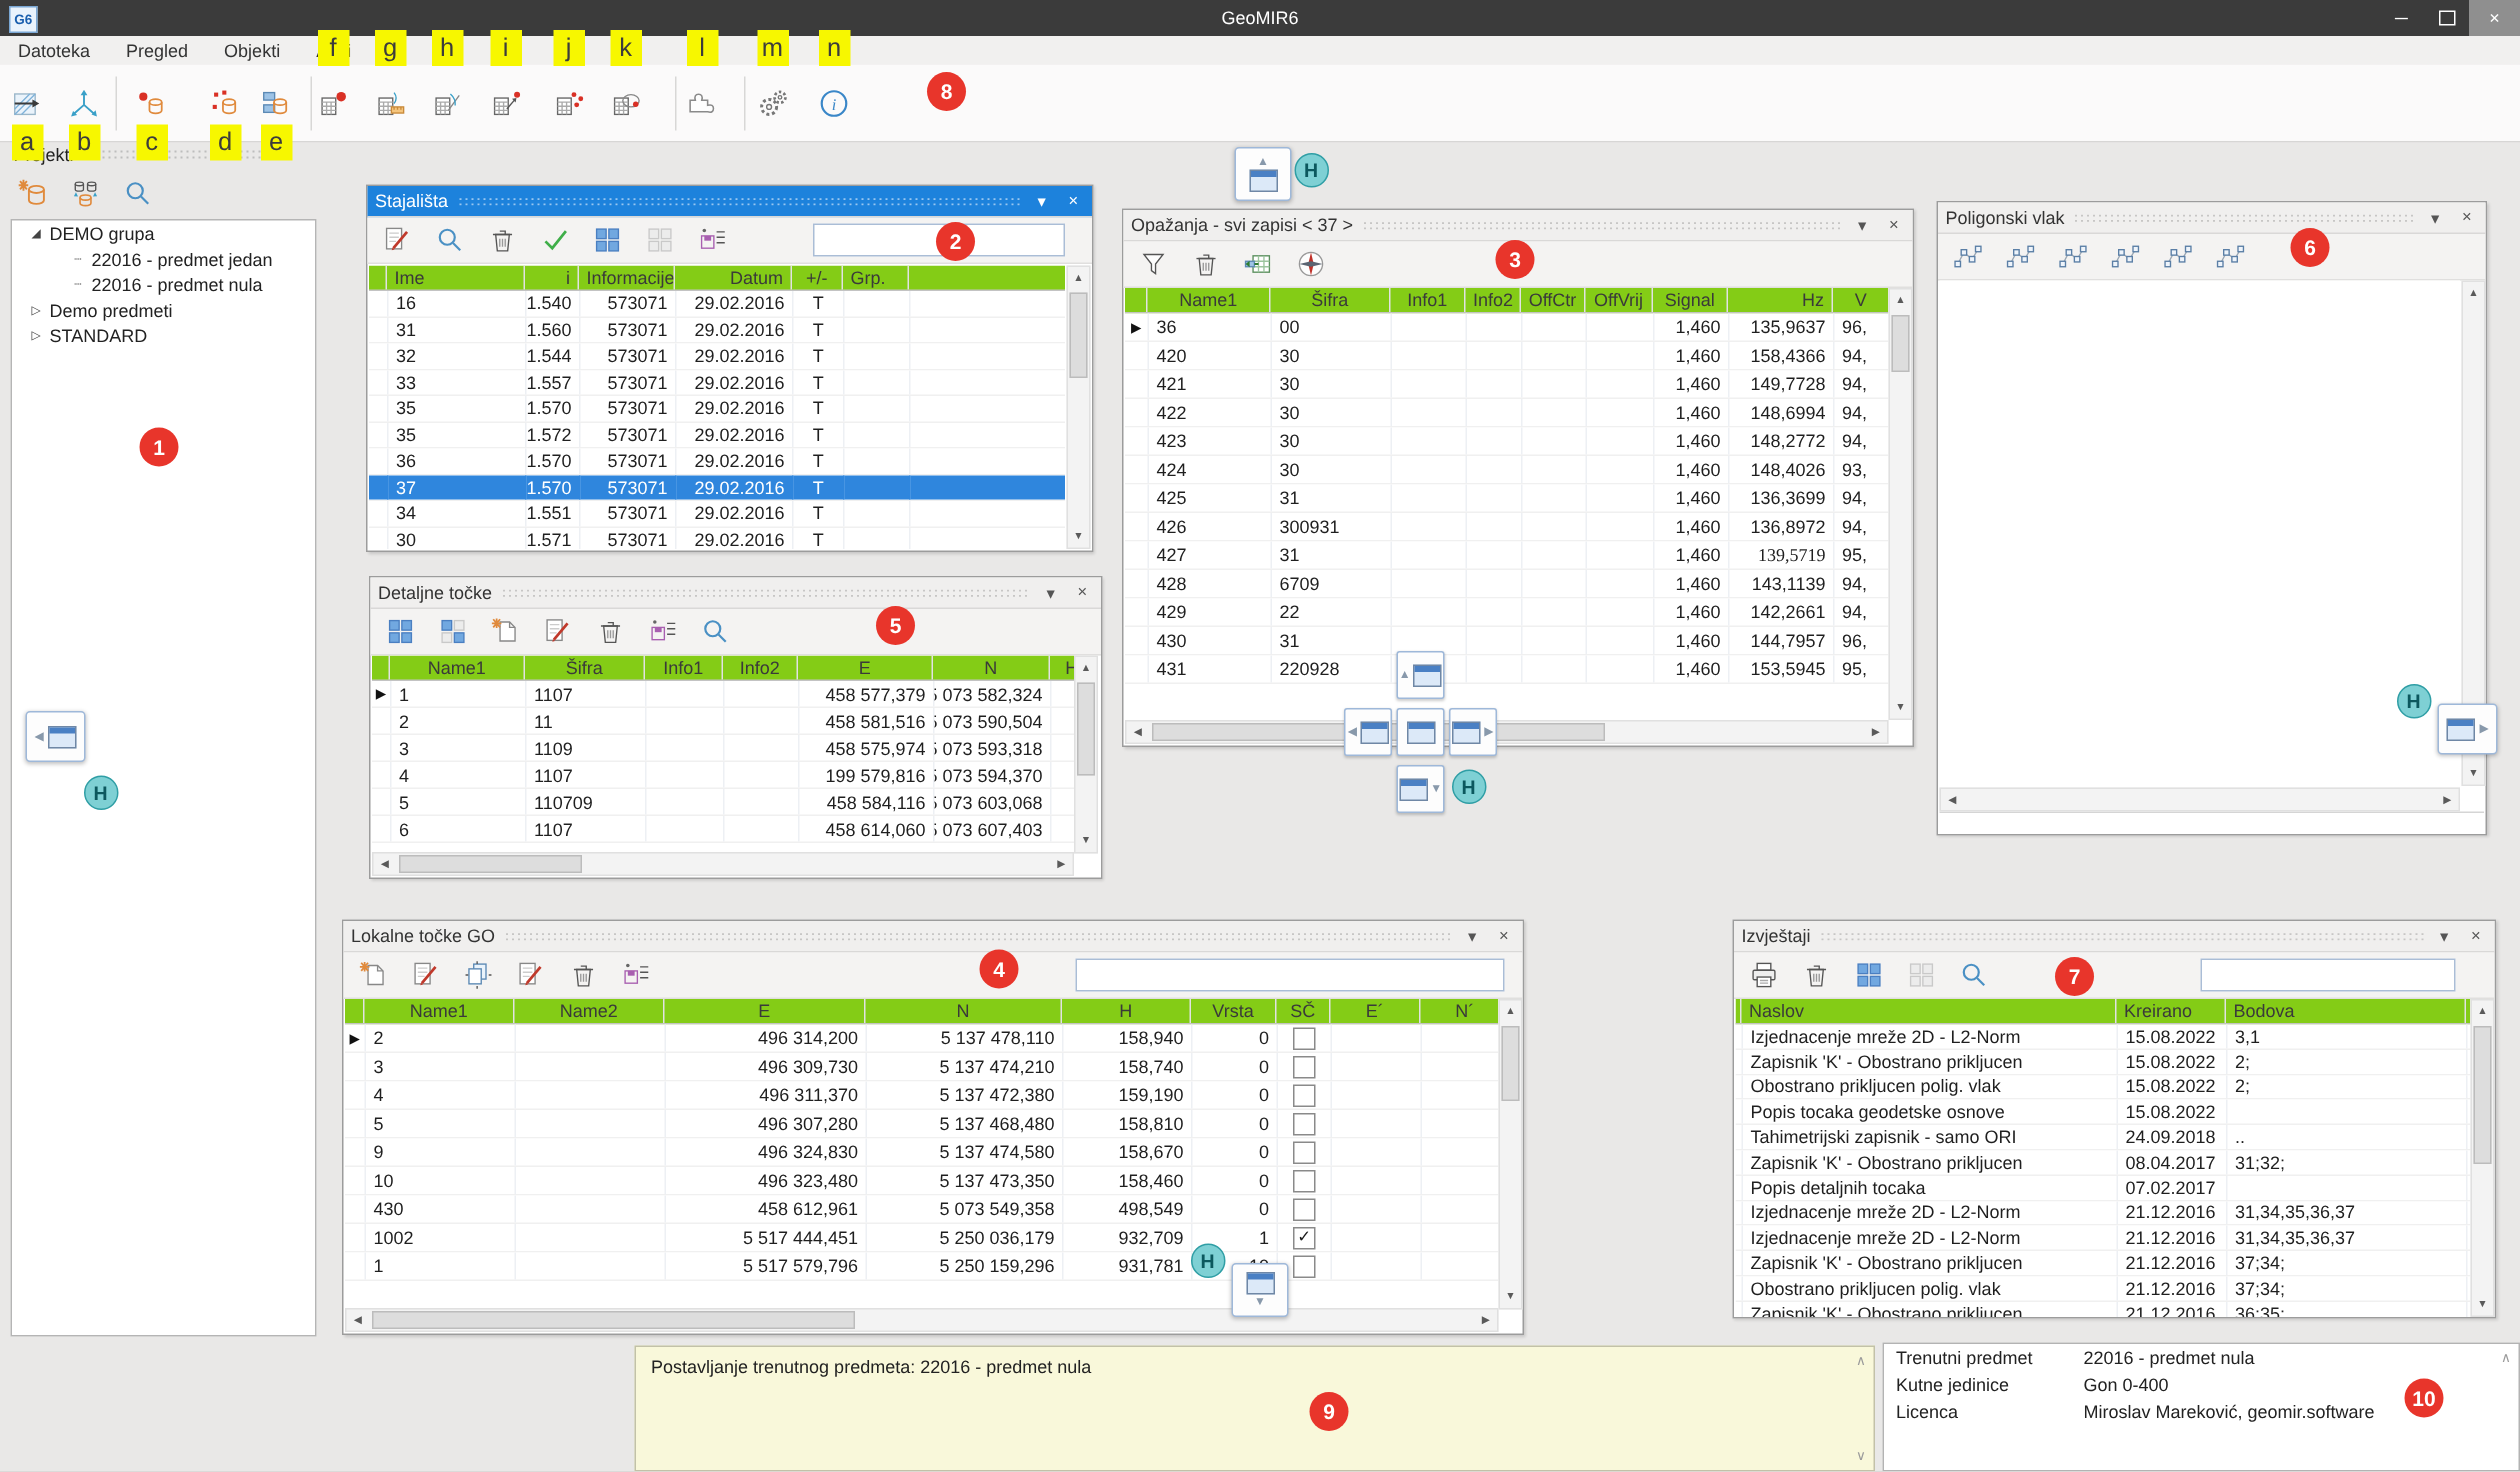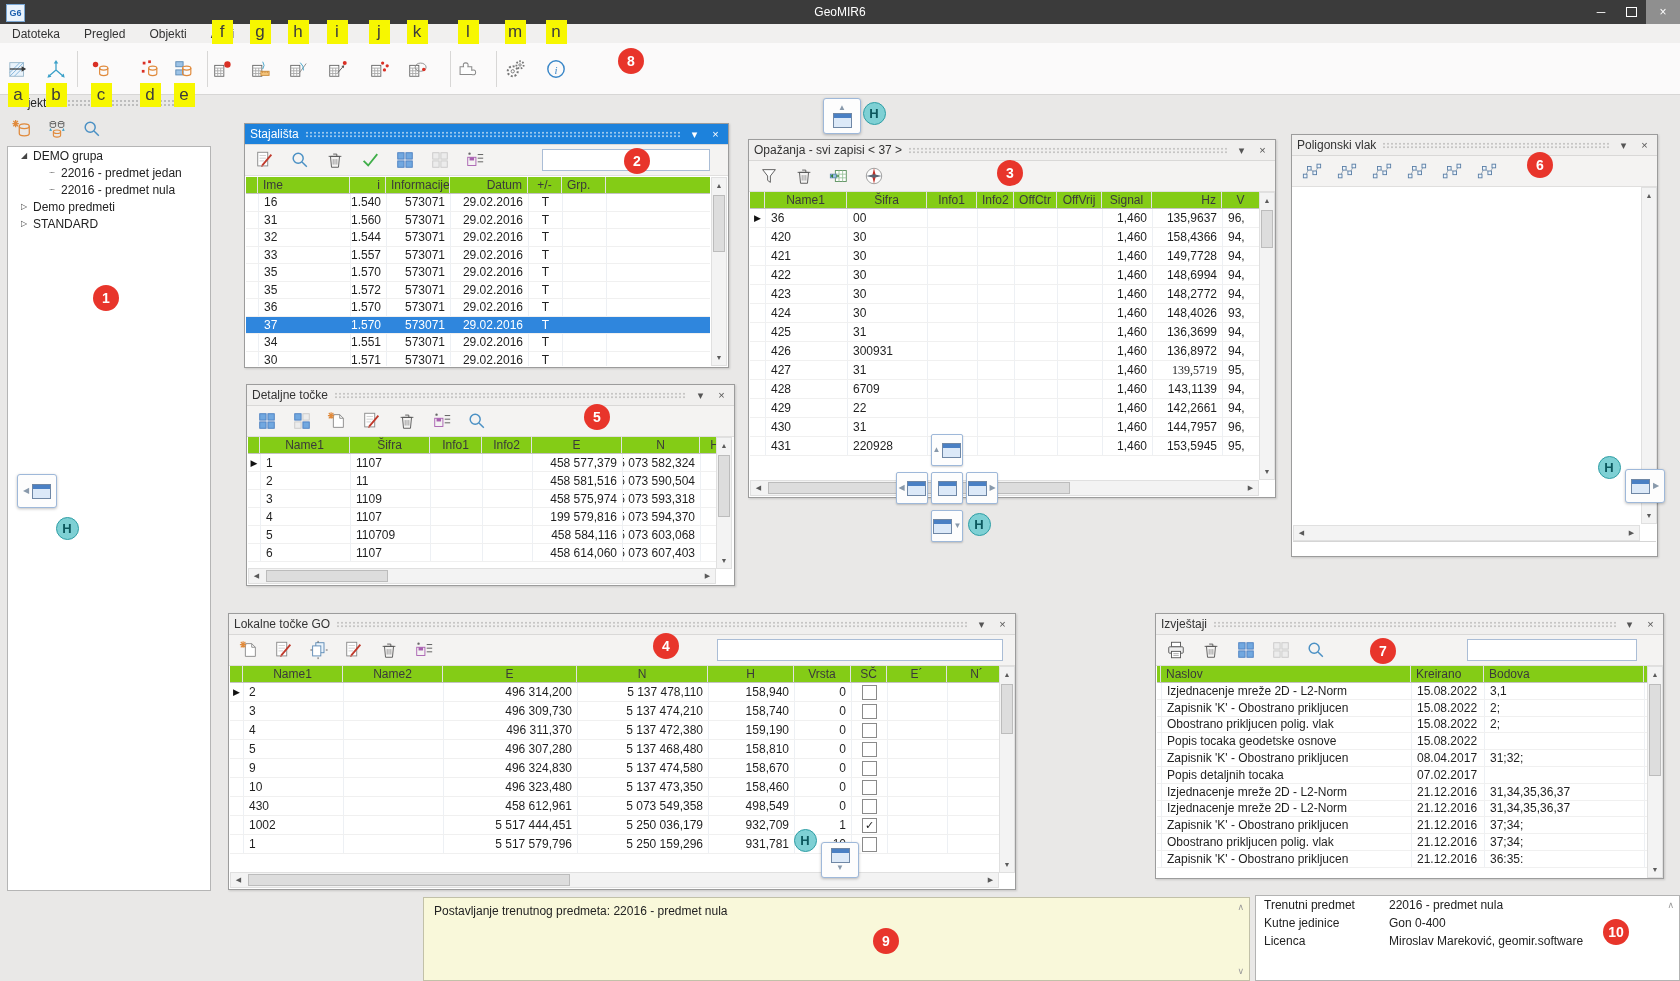--- a/index.html
+++ b/index.html
@@ -1264,20 +1264,27 @@
         </div>
         <div class="tr" style="height: 15.8px;">
           <div class="gut" style="width: 4px;"></div>
           <div class="td a-l" style="width: 250px;">Popis tocaka geodetske osnove</div>
           <div class="td a-l" style="width: 73px;">15.08.2022</div>
           <div class="td a-l" style="width: 160px;"></div>
           <div class="td fill"></div>
         </div>
         <div class="tr" style="height: 15.8px;">
           <div class="gut" style="width: 4px;"></div>
+          <div class="td a-l" style="width: 250px;">Tahimetrijski zapisnik - samo ORI</div>
+          <div class="td a-l" style="width: 73px;">24.09.2018</div>
+          <div class="td a-l" style="width: 160px;">..</div>
+          <div class="td fill"></div>
+        </div>
+        <div class="tr" style="height: 15.8px;">
+          <div class="gut" style="width: 4px;"></div>
           <div class="td a-l" style="width: 250px;">Zapisnik 'K' - Obostrano prikljucen</div>
           <div class="td a-l" style="width: 73px;">08.04.2017</div>
           <div class="td a-l" style="width: 160px;">31;32;</div>
           <div class="td fill"></div>
         </div>
         <div class="tr" style="height: 15.8px;">
           <div class="gut" style="width: 4px;"></div>
           <div class="td a-l" style="width: 250px;">Popis detaljnih tocaka</div>
           <div class="td a-l" style="width: 73px;">07.02.2017</div>
           <div class="td a-l" style="width: 160px;"></div>

